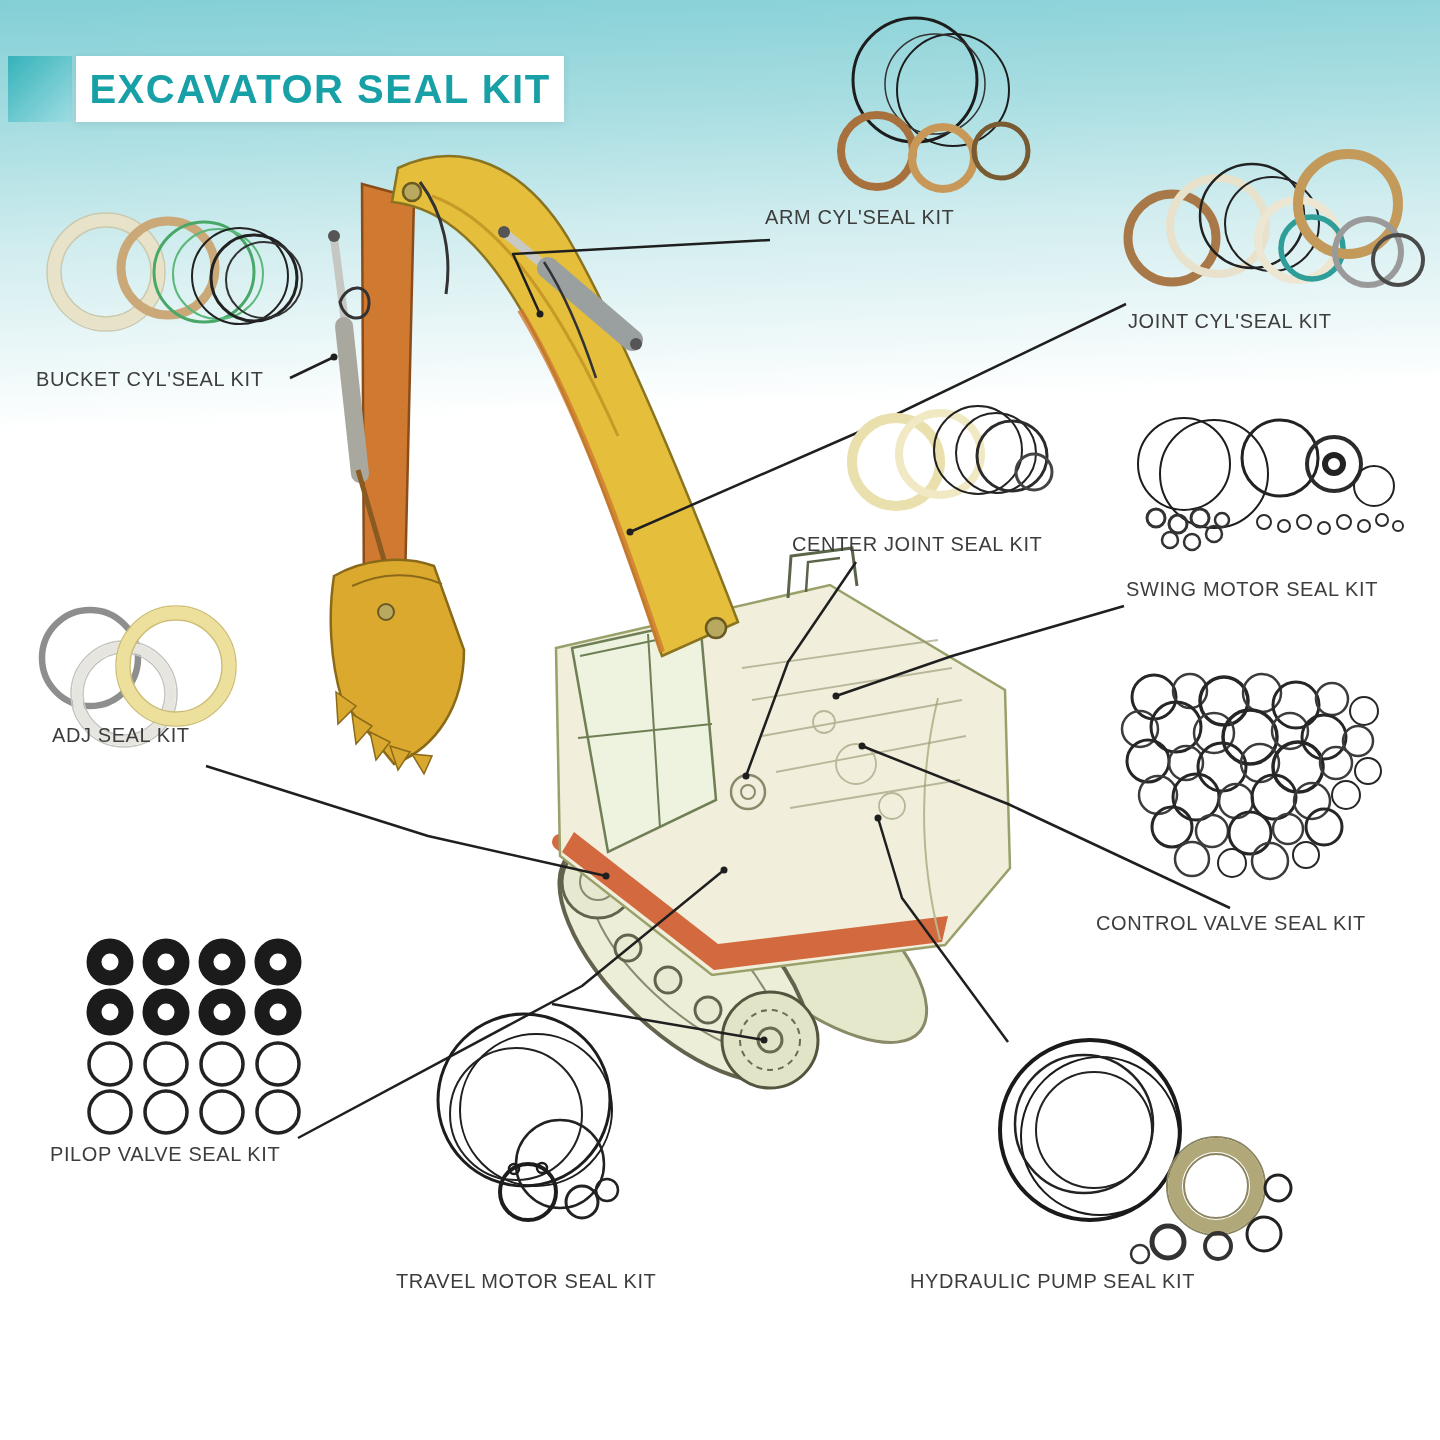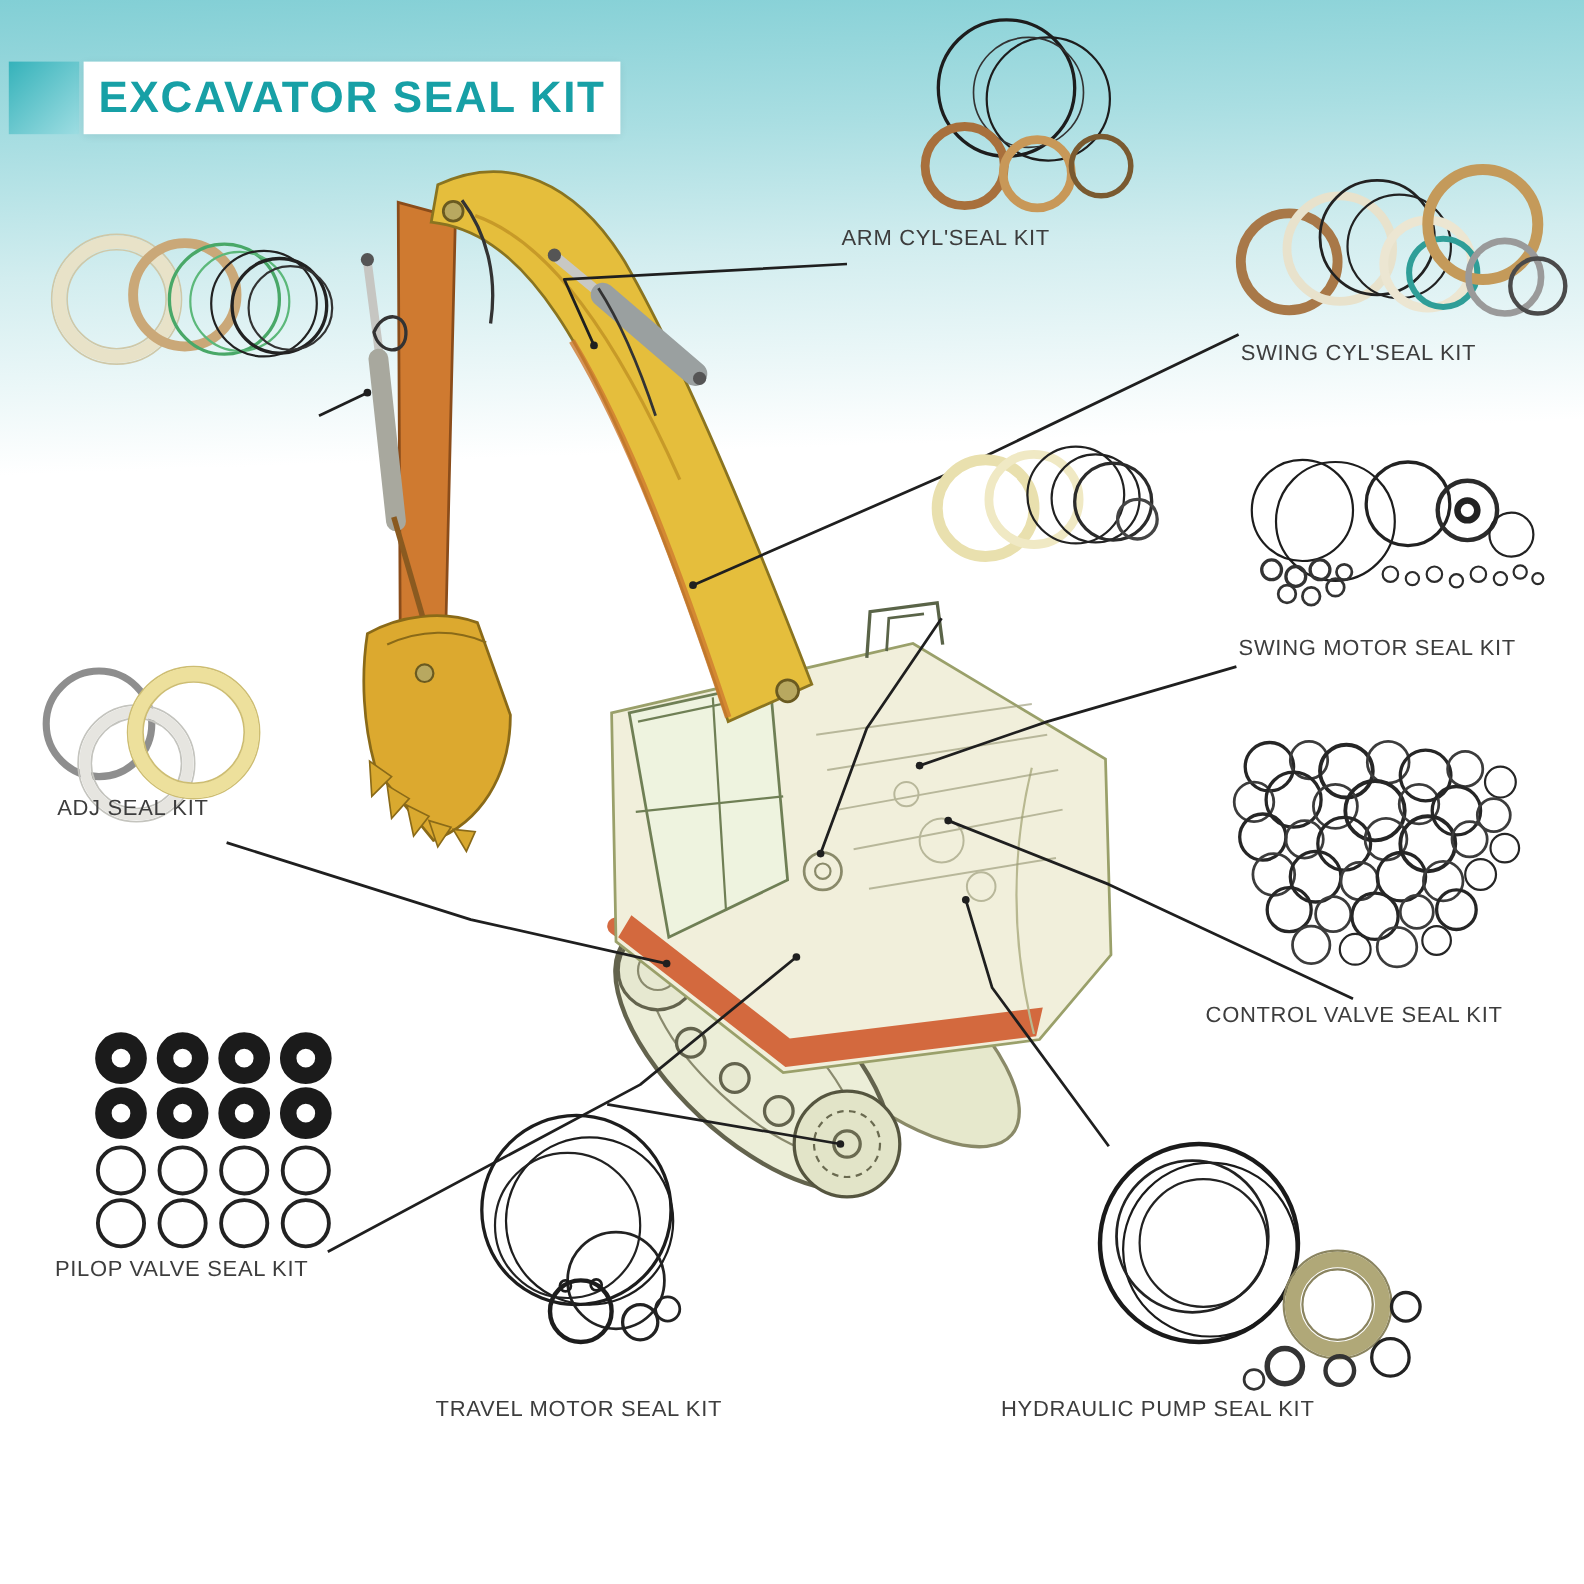--- a/index.html
+++ b/index.html
@@ -320,21 +320,23 @@
     <circle cx="306" cy="160" r="13" stroke="#222" stroke-width="3"></circle>
     <circle cx="168" cy="226" r="9" stroke="#333" stroke-width="2.5"></circle>
   </svg>
 
   <div class="corner-square"></div>
   <div class="title-box">
     <span class="title-text">EXCAVATOR SEAL KIT</span>
   </div>
 
   <div class="kit-label" style="left:765px;top:206px">ARM CYL'SEAL KIT</div>
-  <div class="kit-label" style="left:1128px;top:310px">SWING CYL'SEAL KIT</div>
+  <div class="kit-label" style="left:1128px;top:310px">JOINT CYL'SEAL KIT</div>
+  <div class="kit-label" style="left:36px;top:368px">BUCKET CYL'SEAL KIT</div>
+  <div class="kit-label" style="left:792px;top:533px">CENTER JOINT SEAL KIT</div>
   <div class="kit-label" style="left:1126px;top:578px">SWING MOTOR SEAL KIT</div>
   <div class="kit-label" style="left:52px;top:724px">ADJ SEAL KIT</div>
   <div class="kit-label" style="left:1096px;top:912px">CONTROL VALVE SEAL KIT</div>
   <div class="kit-label" style="left:50px;top:1143px">PILOP VALVE SEAL KIT</div>
   <div class="kit-label" style="left:396px;top:1270px">TRAVEL MOTOR SEAL KIT</div>
   <div class="kit-label" style="left:910px;top:1270px">HYDRAULIC PUMP SEAL KIT</div>
 
 </div>
 
 </body></html>

